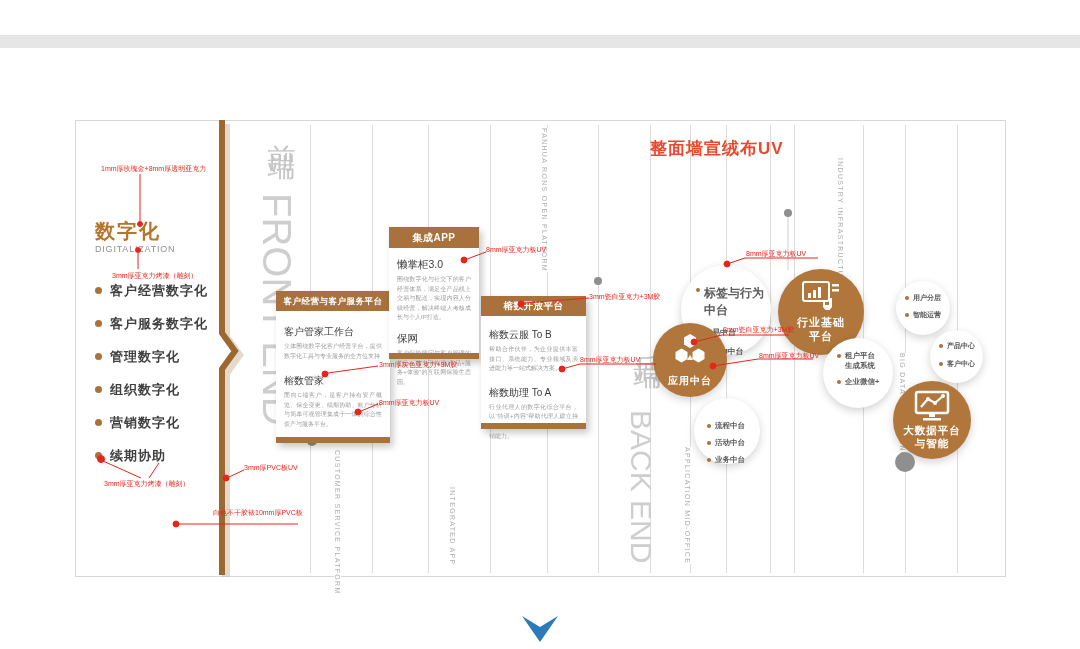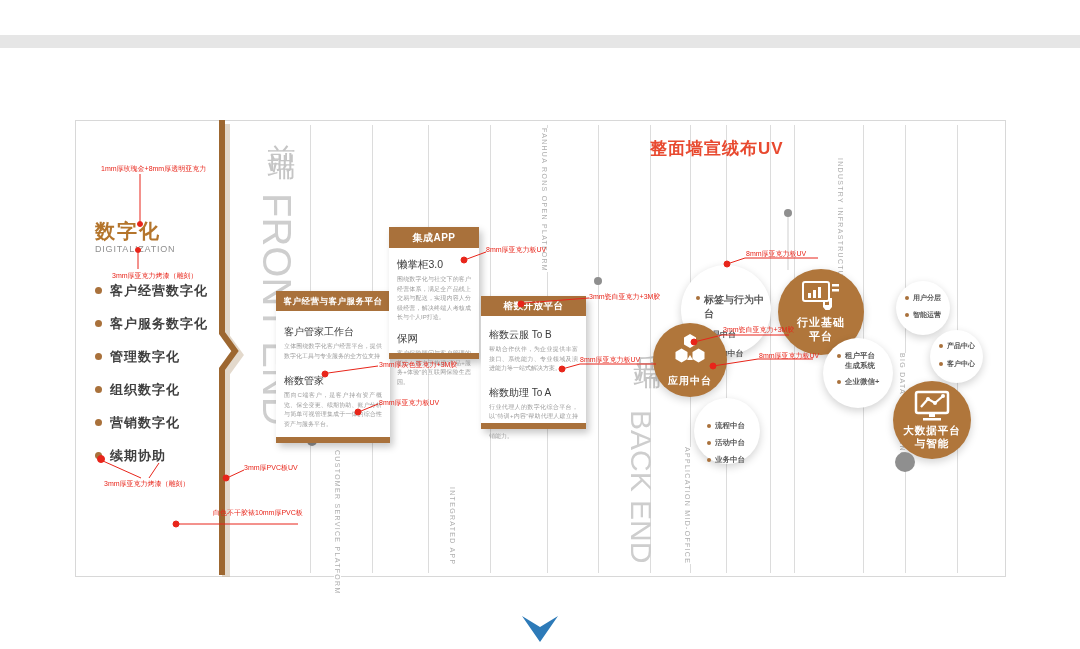--- a/index.html
+++ b/index.html
@@ -142,21 +142,21 @@
     <div class="bd">
       <div class="it" style="font-size:10px;margin-top:8px">榕数云服 To B</div>
       <div class="ds">帮助合作伙伴，为企业提供丰富接口、系统能力、专业领域及演进能力等一站式解决方案。</div>
       <div class="it" style="font-size:10px;margin-top:12px">榕数助理 To A</div>
       <div class="ds">行业代理人的数字化综合平台，以“特训+内容”帮助代理人建立持续学习、数字化获客、数字化营销能力。</div>
     </div>
     <div class="ft"></div>
   </div>
 
   <div class="circle" style="left:681px;top:265px;width:90px;height:90px;padding-top:16px;box-sizing:border-box">
-    <div class="ci" style="font-size:10px;margin:12px 0 8px 15px">
+    <div class="ci" style="font-size:12px;margin:4px 0 8px 15px">
         <span class="b"></span>
         <span>标签与行为中台</span>
       </div>
     <div class="ci" style="font-size:8px;margin:0 0 8px 15px">
         <span class="b"></span>
         <span>交易中台</span>
       </div>
     <div class="ci" style="font-size:8px;margin:0 0 0 15px">
         <span class="b"></span>
         <span>SCRM中台</span>

